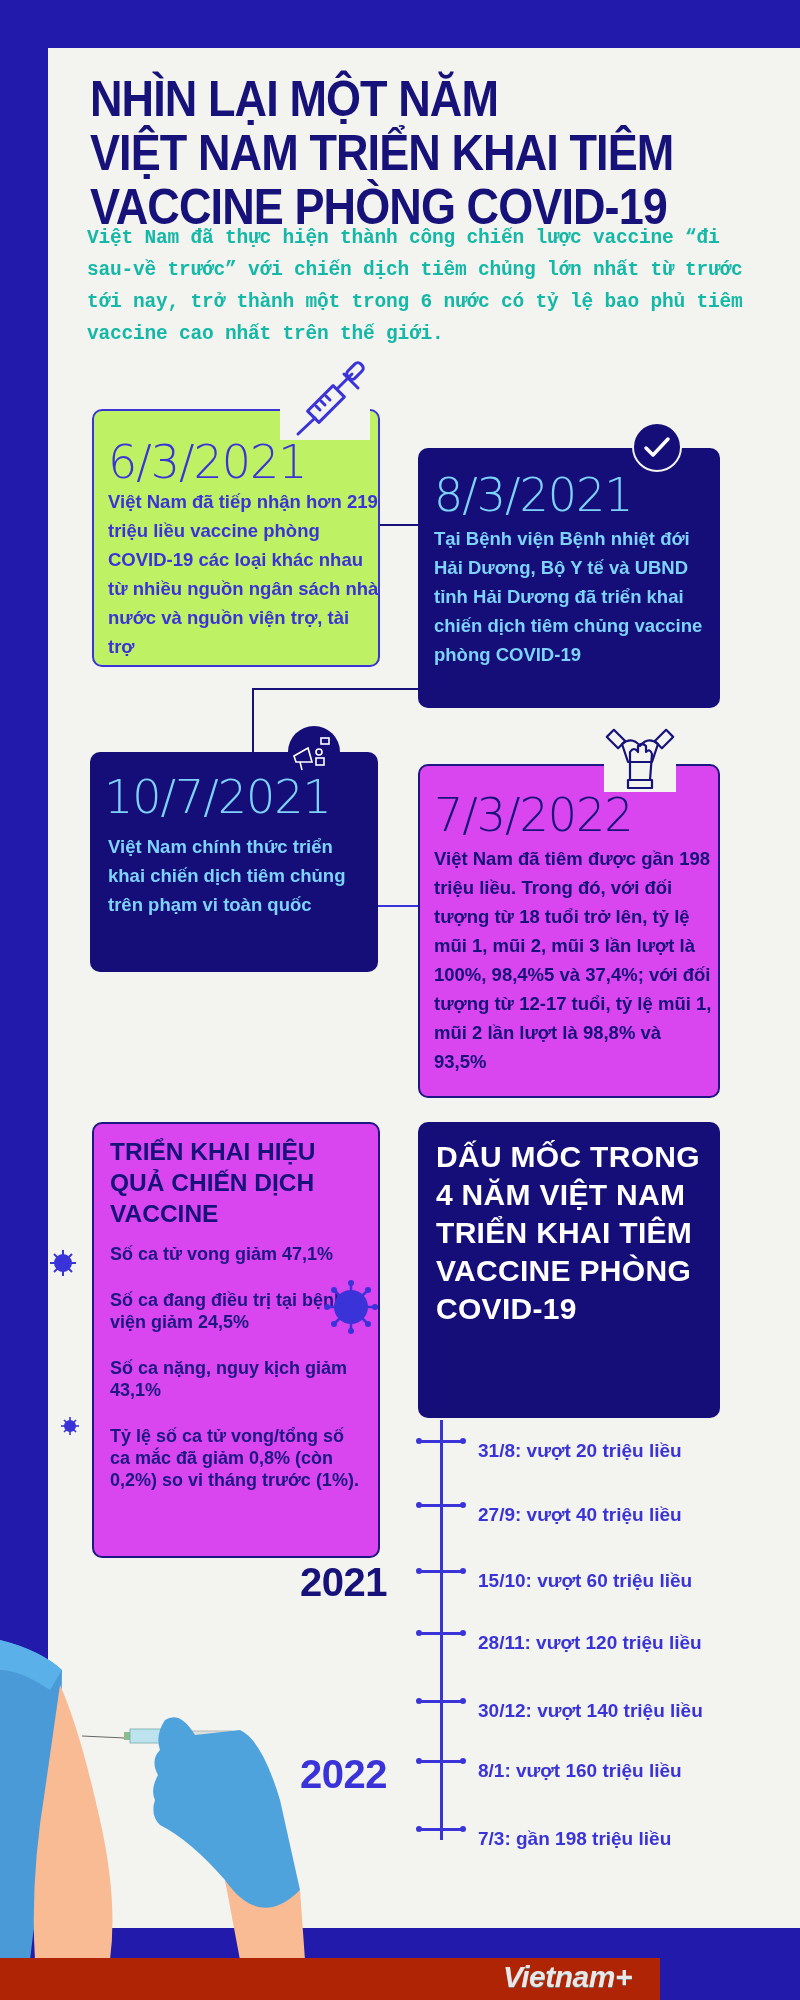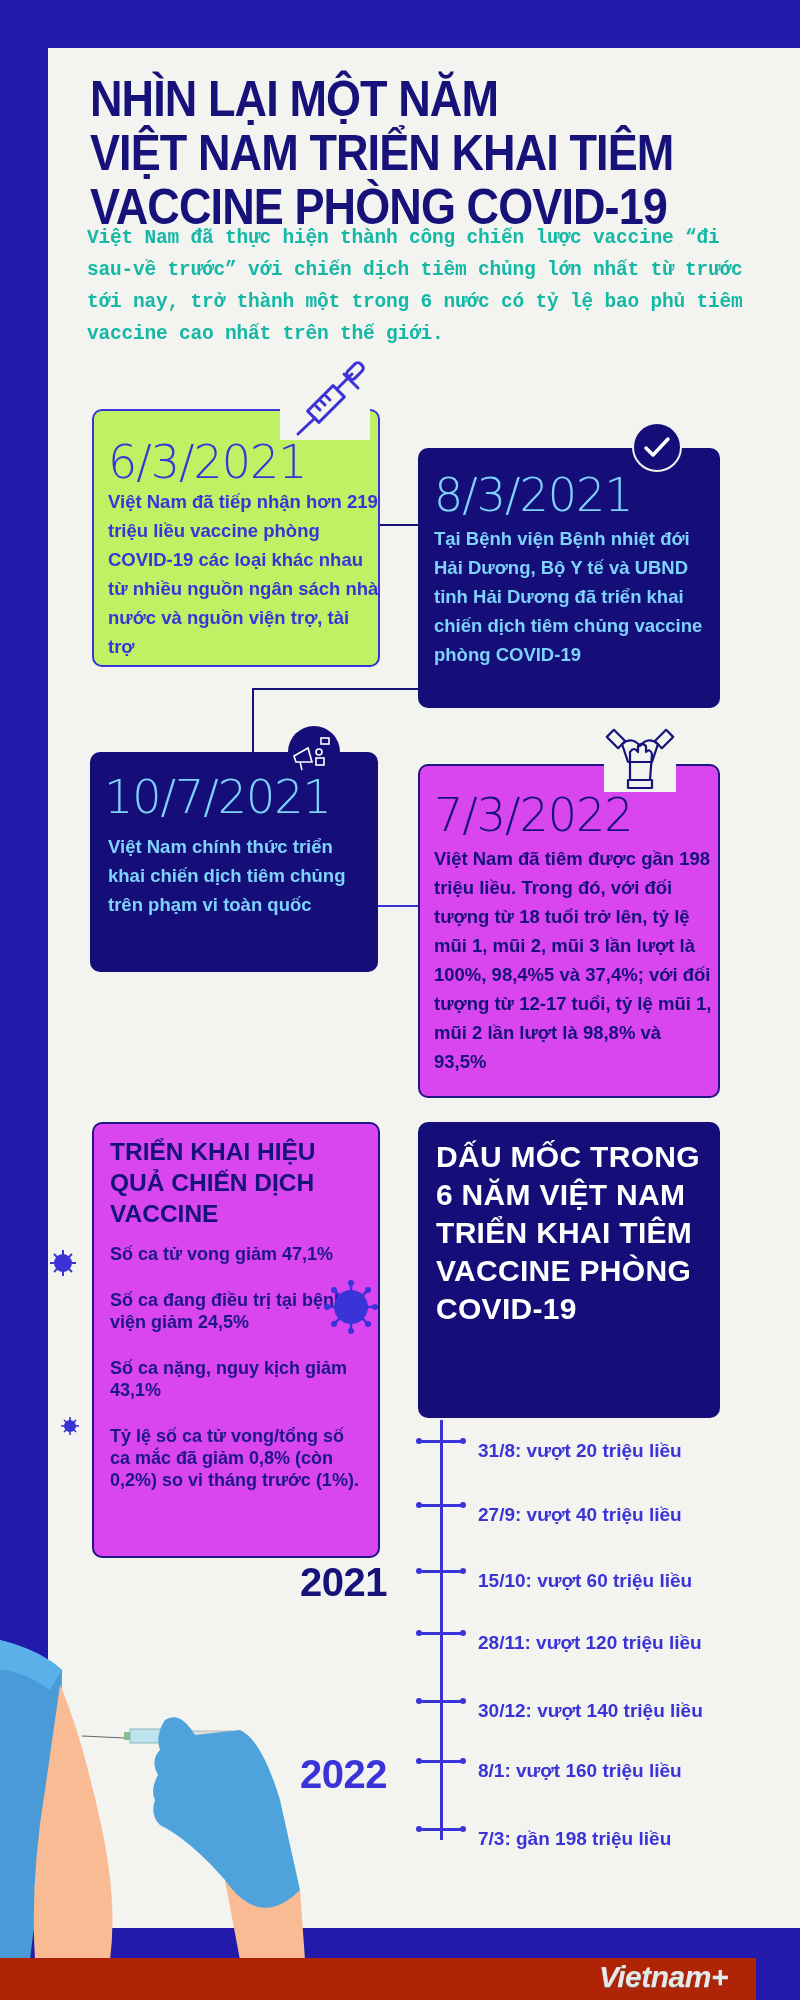--- a/index.html
+++ b/index.html
@@ -48,21 +48,21 @@
   .milestone-box-title { font-weight: 900; font-size: 30px; line-height: 38px; color: #ffffff; letter-spacing: 0.3px; }
   .tl-axis { position: absolute; left: 440px; top: 1420px; width: 2.5px; height: 420px; background: #3a33d8; }
   .tl-item { position: absolute; left: 418px; height: 24px; display: flex; align-items: flex-start; }
   .tl-tick { width: 46px; height: 2.5px; background: #3a33d8; position: relative; }
   .tl-tick::before, .tl-tick::after {
     content: ""; position: absolute; top: -2px; width: 6px; height: 6px; border-radius: 50%; background: #3a33d8;
   }
   .tl-tick::before { left: -2px; } .tl-tick::after { right: -2px; }
   .tl-label { margin-left: 14px; color: #3a33d8; font-weight: bold; font-size: 19px; white-space: nowrap; }
   .year { font-weight: 900; font-size: 40px; letter-spacing: -0.5px; }
-  .footer { position: absolute; left: 0; top: 1958px; width: 756px; height: 42px; background: #b02406; }
+  .footer { position: absolute; left: 0; top: 1958px; width: 660px; height: 42px; background: #b02406; }
   .logo {
     position: absolute; right: 28px; top: 2px; font-weight: 900; font-size: 30px;
     color: #e8e8e8; font-style: italic; letter-spacing: -0.5px;
     text-shadow: 0 1px 0 #777;
   }
 </style>
 </head>
 <body>
 
 <div class="panel"></div>
@@ -190,21 +190,21 @@
           <line x1="10" y1="1" x2="10" y2="19"></line>
           <line x1="1" y1="10" x2="19" y2="10"></line>
           <line x1="4" y1="4" x2="16" y2="16"></line>
           <line x1="16" y1="4" x2="4" y2="16"></line>
         </g>
       </g>
     </svg>
 </div>
 
 <div class="card solid" style="left:418px; top:1122px; width:302px; height:296px; padding:16px 18px;">
-  <div class="milestone-box-title">DẤU MỐC TRONG 6 NĂM VIỆT NAM TRIỂN KHAI TIÊM VACCINE PHÒNG COVID-19</div>
+  <div class="milestone-box-title">DẤU MỐC TRONG 4 NĂM VIỆT NAM TRIỂN KHAI TIÊM VACCINE PHÒNG COVID-19</div>
 </div>
 
 <div class="tl-axis"></div>
 <div class="tl-item" style="top:1440px;">
     <div class="tl-tick"></div>
     <span class="tl-label">31/8: vượt 20 triệu liều</span>
   </div>
 <div class="tl-item" style="top:1504px;">
     <div class="tl-tick"></div>
     <span class="tl-label">27/9: vượt 40 triệu liều</span>

